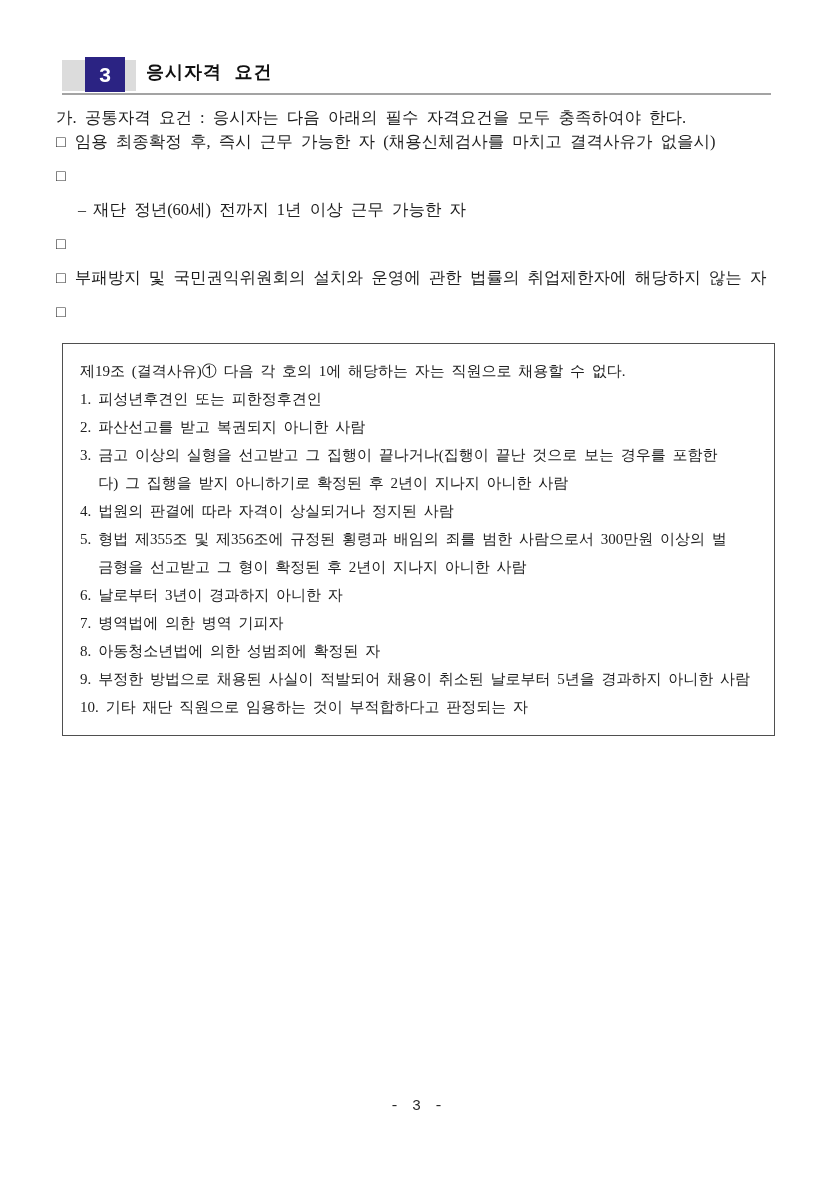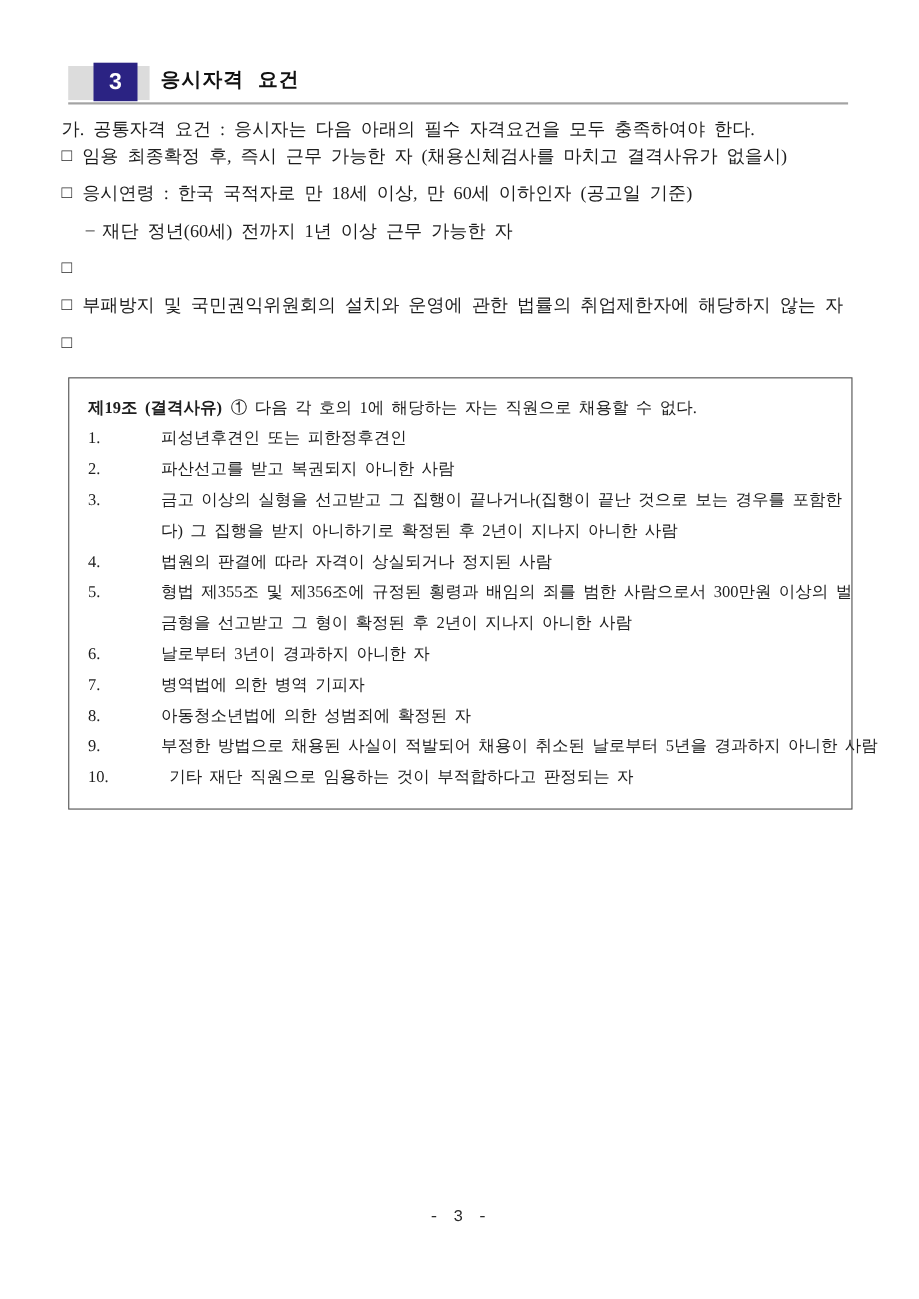--- a/index.html
+++ b/index.html
@@ -80,24 +80,24 @@
     width: 713px;
     box-sizing: border-box;
     border: 1.5px solid #4f4f4f;
     padding: 13px 16px 14px 17px;
     font-size: 15px;
     line-height: 28px;
     word-spacing: 3px;
     color: #202020;
   }
   .article-heading { white-space: nowrap; }
-  .article-heading .bold { font-weight: bold; margin-right: 8px; text-align: center; }
+  .article-heading .bold { font-weight: normal; margin-right: 0; text-align: center; }
   .article-item { display: flex; align-items: flex-start; }
   .article-item .num { flex: 0 0 auto; margin-right: 7px; }
-  .article-item .lines { flex: 1 1 auto; min-width: 0; margin-left: 48px; }
+  .article-item .lines { flex: 1 1 auto; min-width: 0; }
   .article-item .lines div { white-space: nowrap; }
 
   
   .page-footer {
     position: absolute;
     left: 0;
     top: 1098px;
     width: 100%;
     text-align: center;
     font-size: 15px;
@@ -120,21 +120,20 @@
   <div class="req-area">
     <div class="req-line">가. 공통자격 요건 : 응시자는 다음 아래의 필수 자격요건을 모두 충족하여야 한다.</div>
 
     <div class="req-row">
       <span class="bullet">□</span>
       <span>임용 최종확정 후, 즉시 근무 가능한 자 (채용신체검사를 마치고 결격사유가 없을시)</span>
     </div>
 
     <div class="req-row">
       <span class="bullet">□</span>
-      <span>응시연령 : 한국 국적자로 만 18세 이상, 만 60세 이하인자 (공고일 기준)</span>
     </div>
 
     <div class="req-row sub">
       <span class="bullet">–</span>
       <span>재단 정년(60세) 전까지 1년 이상 근무 가능한 자</span>
     </div>
 
     <div class="req-row">
       <span class="bullet">□</span>
     </div>

